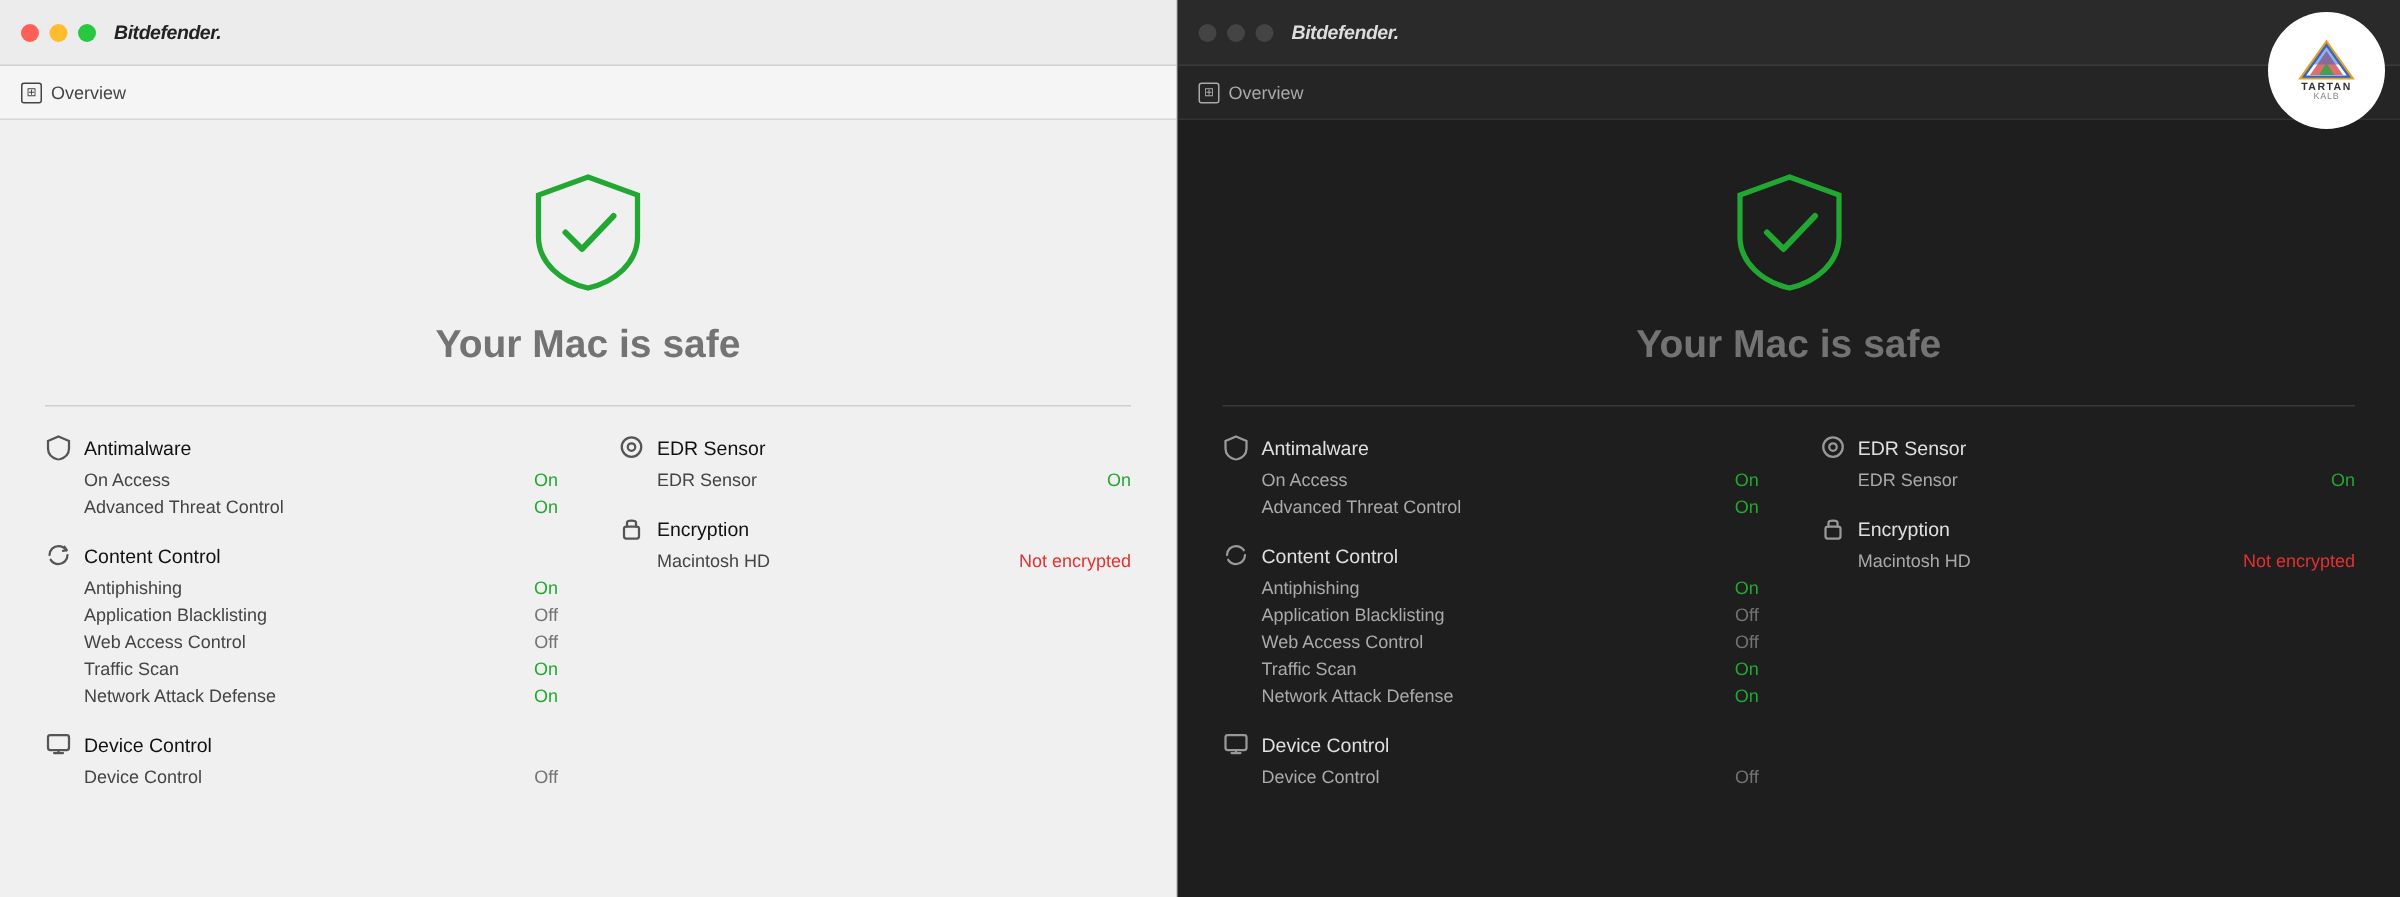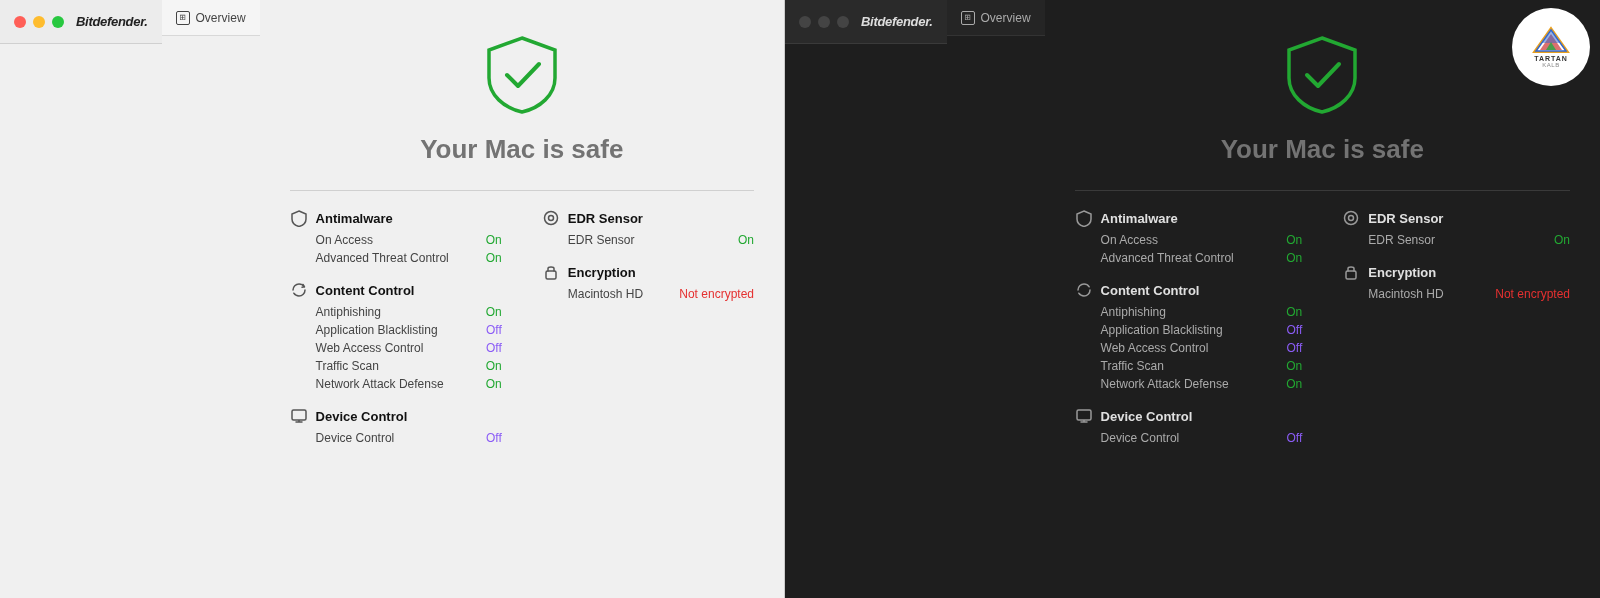--- a/index.html
+++ b/index.html
@@ -7,21 +7,21 @@
       display: flex;
       width: 1600px;
       height: 598px;
       font-family: -apple-system, BlinkMacSystemFont, 'Helvetica Neue', Arial, sans-serif;
       overflow: hidden;
     }
 
     
     .window {
       display: flex;
-      flex-direction: row;
+      flex-direction: column;
       height: 598px;
       overflow: hidden;
     }
     .window-light {
       width: 785px;
       background: #f0f0f0;
       border-right: 1px solid #ccc;
     }
     .window-dark {
       width: 815px;
@@ -150,21 +150,21 @@
     .section-header-icon {
       width: 18px;
       height: 18px;
       color: #555;
       flex-shrink: 0;
     }
     .section-header-icon-dark { color: #999; }
 
     .section-title {
       font-size: 13px;
-      font-weight: 700;
+      font-weight: 400;
       color: #111;
     }
     .section-title-dark { color: #e0e0e0; }
 
     .section-items { margin-left: 26px; }
 
     .status-row {
       display: flex;
       align-items: center;
       justify-content: space-between;
@@ -176,21 +176,21 @@
       color: #444;
       text-align: right;
     }
     .status-label-dark { color: #aaa; }
 
     .status-value {
       font-size: 12px;
       font-weight: 400;
     }
     .status-on { color: #22a832; }
-    .status-off { color: #8b5cf6; }
+    .status-off { color: #737373; }
     .status-not-encrypted { color: #e53030; }
 
     
     .tartan-logo {
       position: absolute;
       top: 10px;
       right: 10px;
       width: 80px;
       height: 80px;
       border-radius: 50%;

